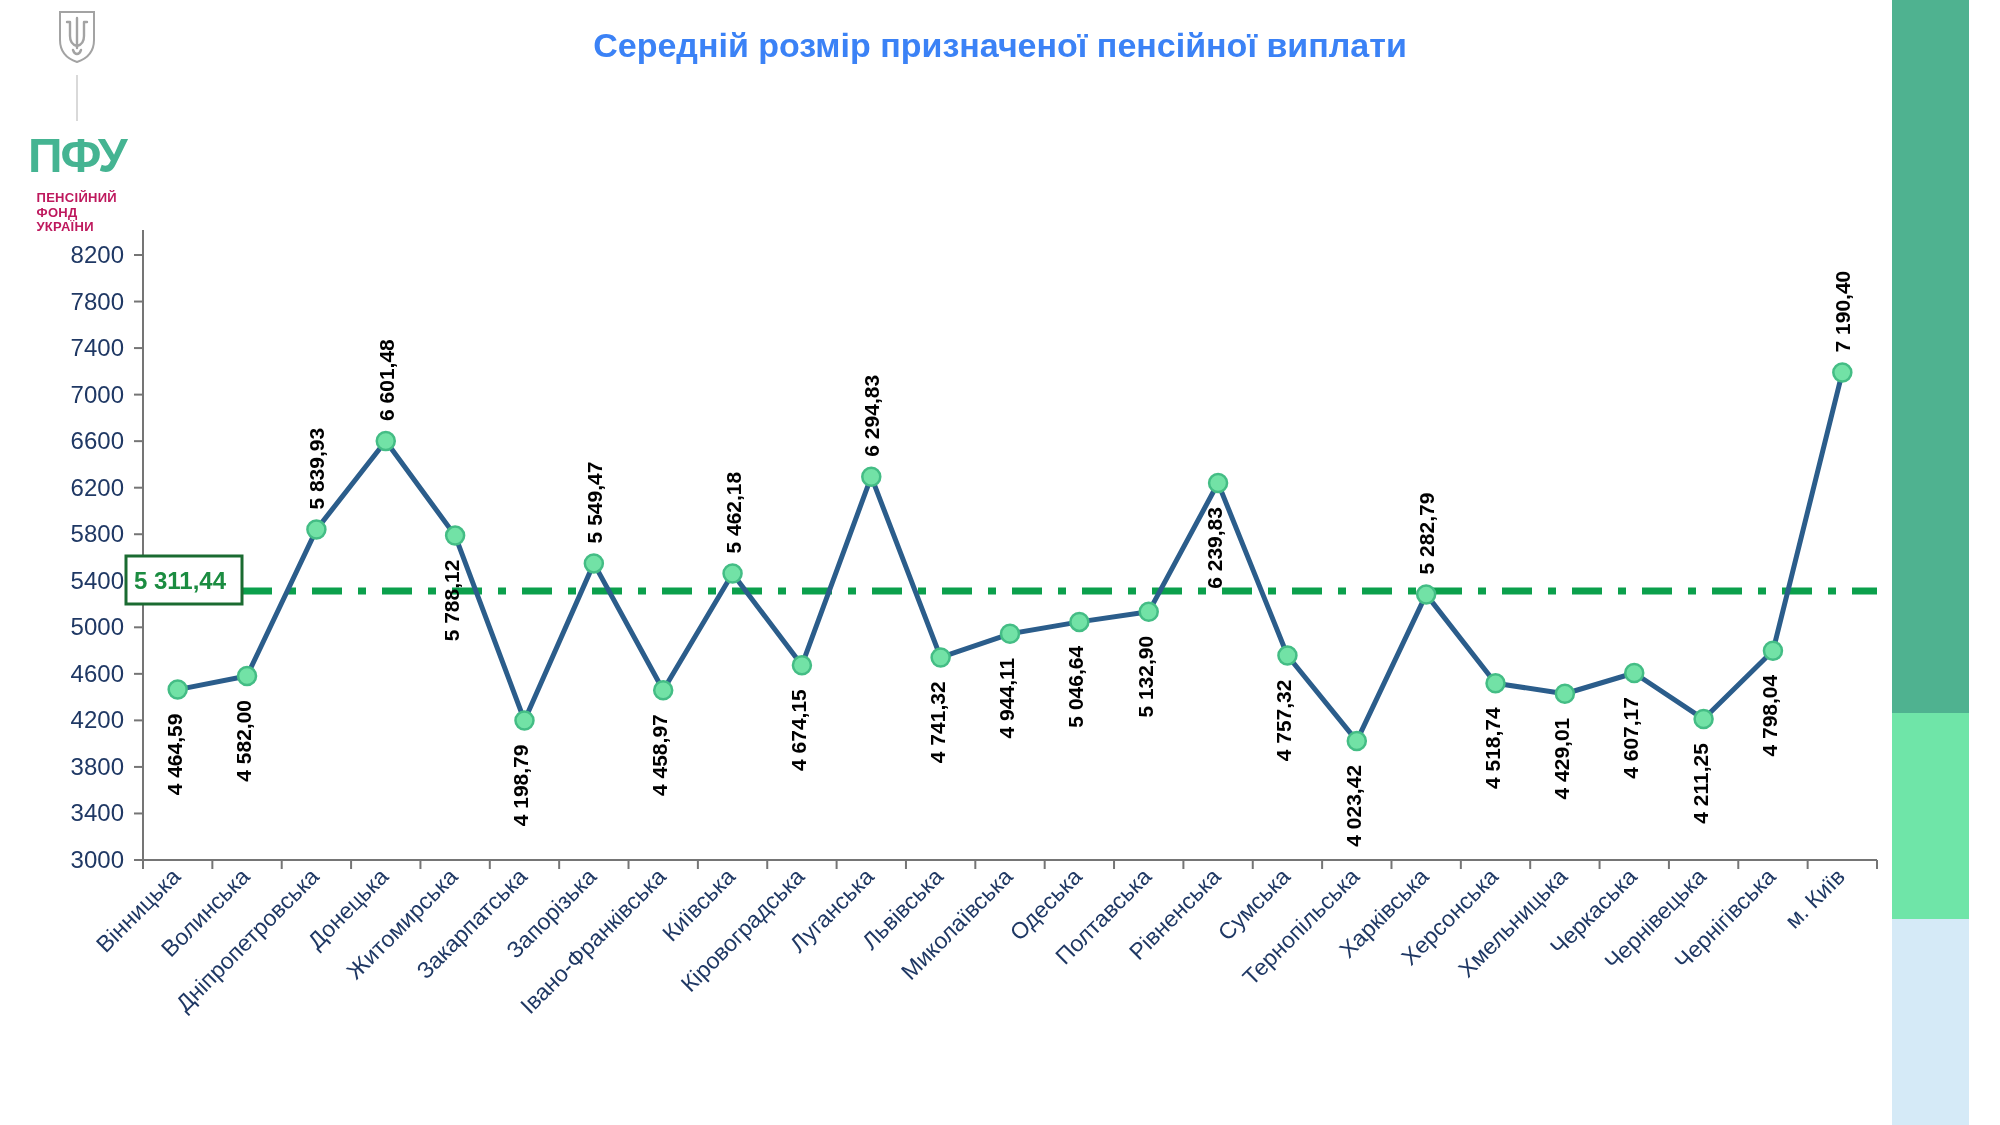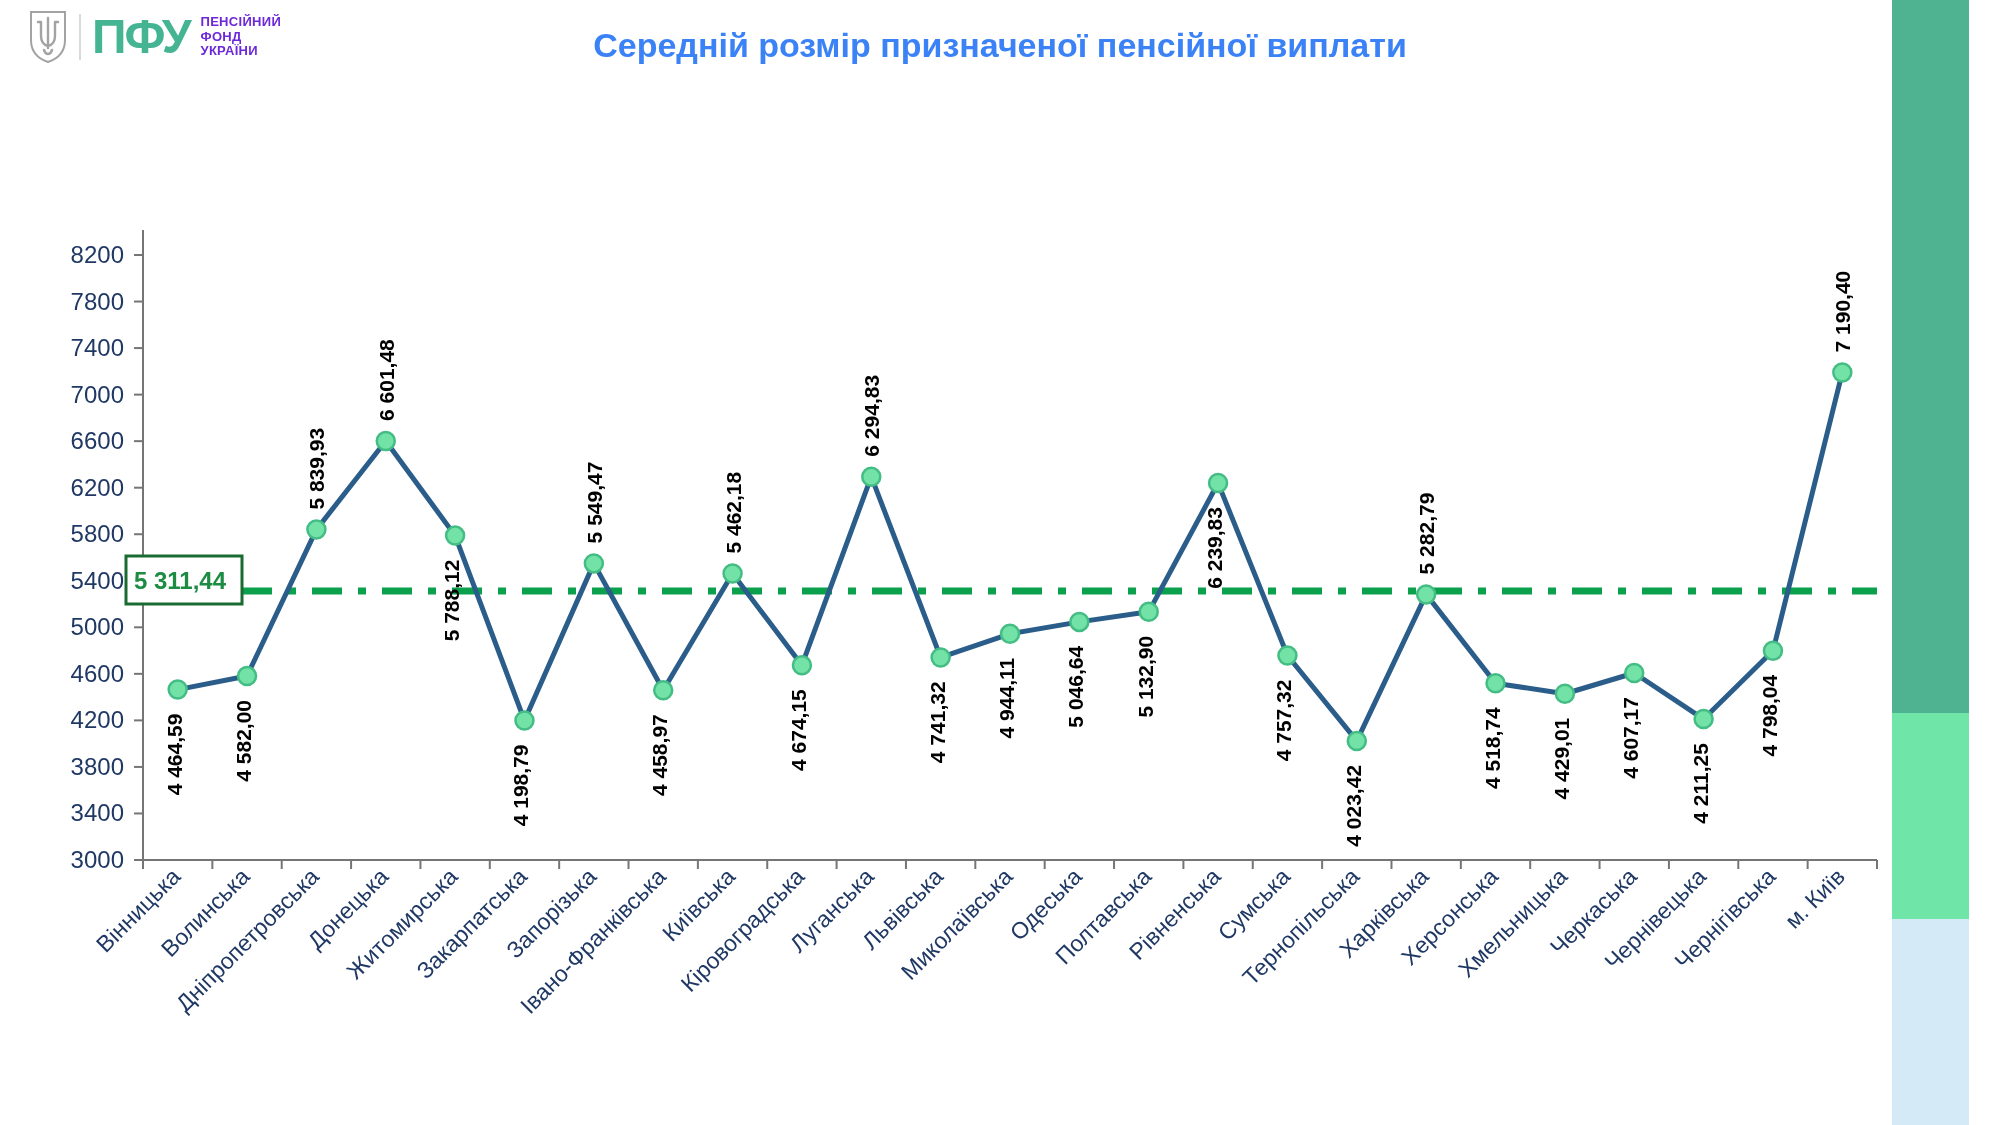--- a/index.html
+++ b/index.html
@@ -1,24 +1,24 @@
 <!DOCTYPE html>
 <html><head>
 <meta charset="utf-8">
 <style>
   html,body{margin:0;padding:0;background:#ffffff;}
   #canvas{position:relative;width:2000px;height:1125px;background:#ffffff;overflow:hidden;
           font-family:"Liberation Sans", sans-serif;}
 
   
-  #logo{position:absolute;left:28px;top:10px;display:flex;align-items:center;gap:11px;}
+  #logo{position:absolute;left:28px;top:10px;display:flex;align-items:center;gap:11px;flex-direction:column;}
   #logo .tryzub{width:40px;height:54px;}
   #logo .divider{width:2px;height:46px;background:#d9d9d9;}
   #logo .abbr{font-size:48px;font-weight:bold;letter-spacing:-2px;line-height:48px;}
-  #logo .org{font-size:13px;font-weight:bold;color:#6d28d9;line-height:14.5px;letter-spacing:.3px;}
+  #logo .org{font-size:13px;font-weight:bold;color:#be185d;line-height:14.5px;letter-spacing:.3px;}
 
   
   #title{position:absolute;left:430px;top:24px;width:1140px;text-align:center;
          font-size:34px;font-weight:bold;line-height:43px;}
 
   
   #chart{position:absolute;left:0;top:0;}
 
   
   .strip{position:absolute;left:1892px;width:77px;}

